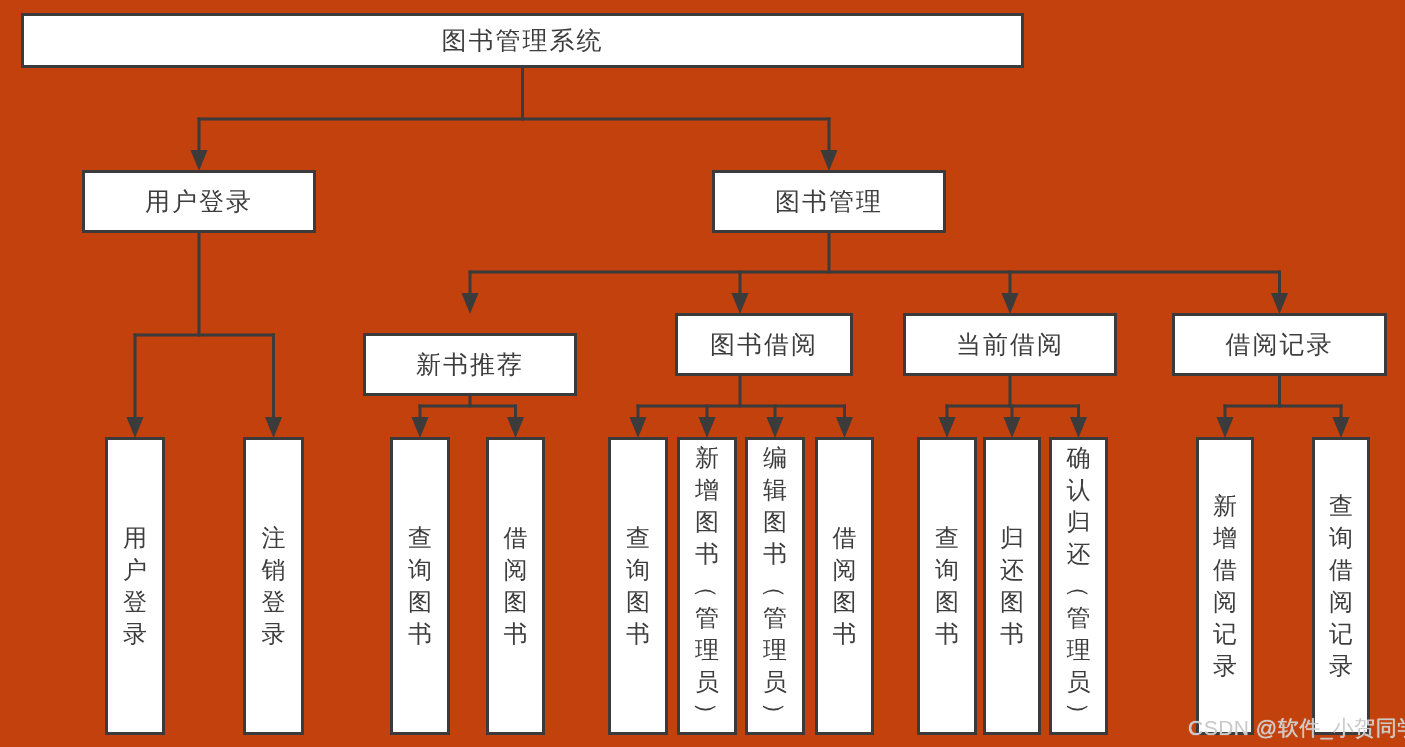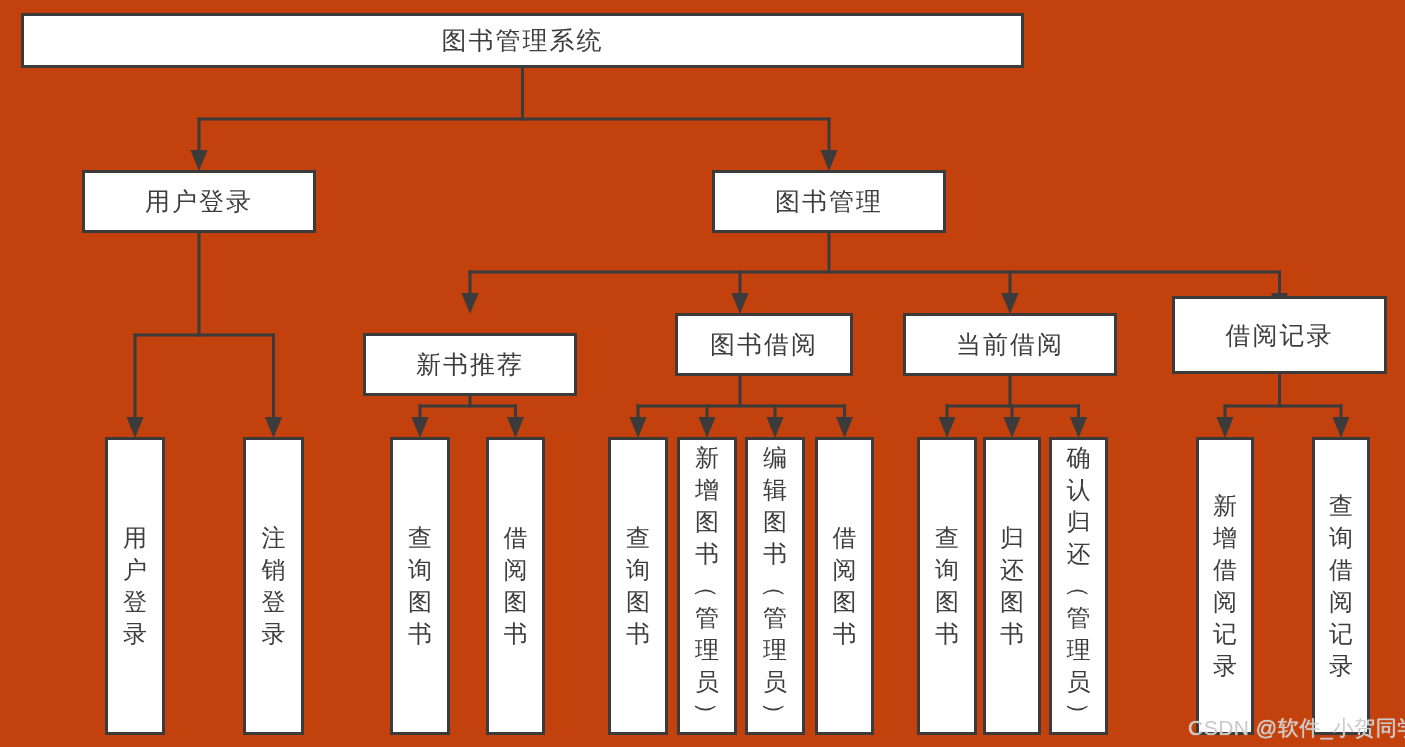--- a/index.html
+++ b/index.html
@@ -139,21 +139,21 @@
       </div>
       <div class="node node--h" style="left: 363px; top: 313px; width: 214px; height: 63px; margin-top: 20px;">
         <span class="node-label">新书推荐</span>
       </div>
       <div class="node node--h" style="left: 633px; top: 313px; width: 178px; height: 63px; margin-left: 42px;">
         <span class="node-label">图书借阅</span>
       </div>
       <div class="node node--h" style="left: 903px; top: 313px; width: 214px; height: 63px;">
         <span class="node-label">当前借阅</span>
       </div>
-      <div class="node node--h" style="left: 1172px; top: 296px; width: 215px; height: 78px;">
+      <div class="node node--h" style="left: 1172px; top: 313px; width: 215px; height: 63px;">
         <span class="node-label">借阅记录</span>
       </div>
       <div class="node node--v" style="left: 105px; top: 437px; width: 60px; height: 298px;">
         <span class="node-label">
           <span class="char">用</span>
           <span class="char">户</span>
           <span class="char">登</span>
           <span class="char">录</span>
         </span>
       </div>

